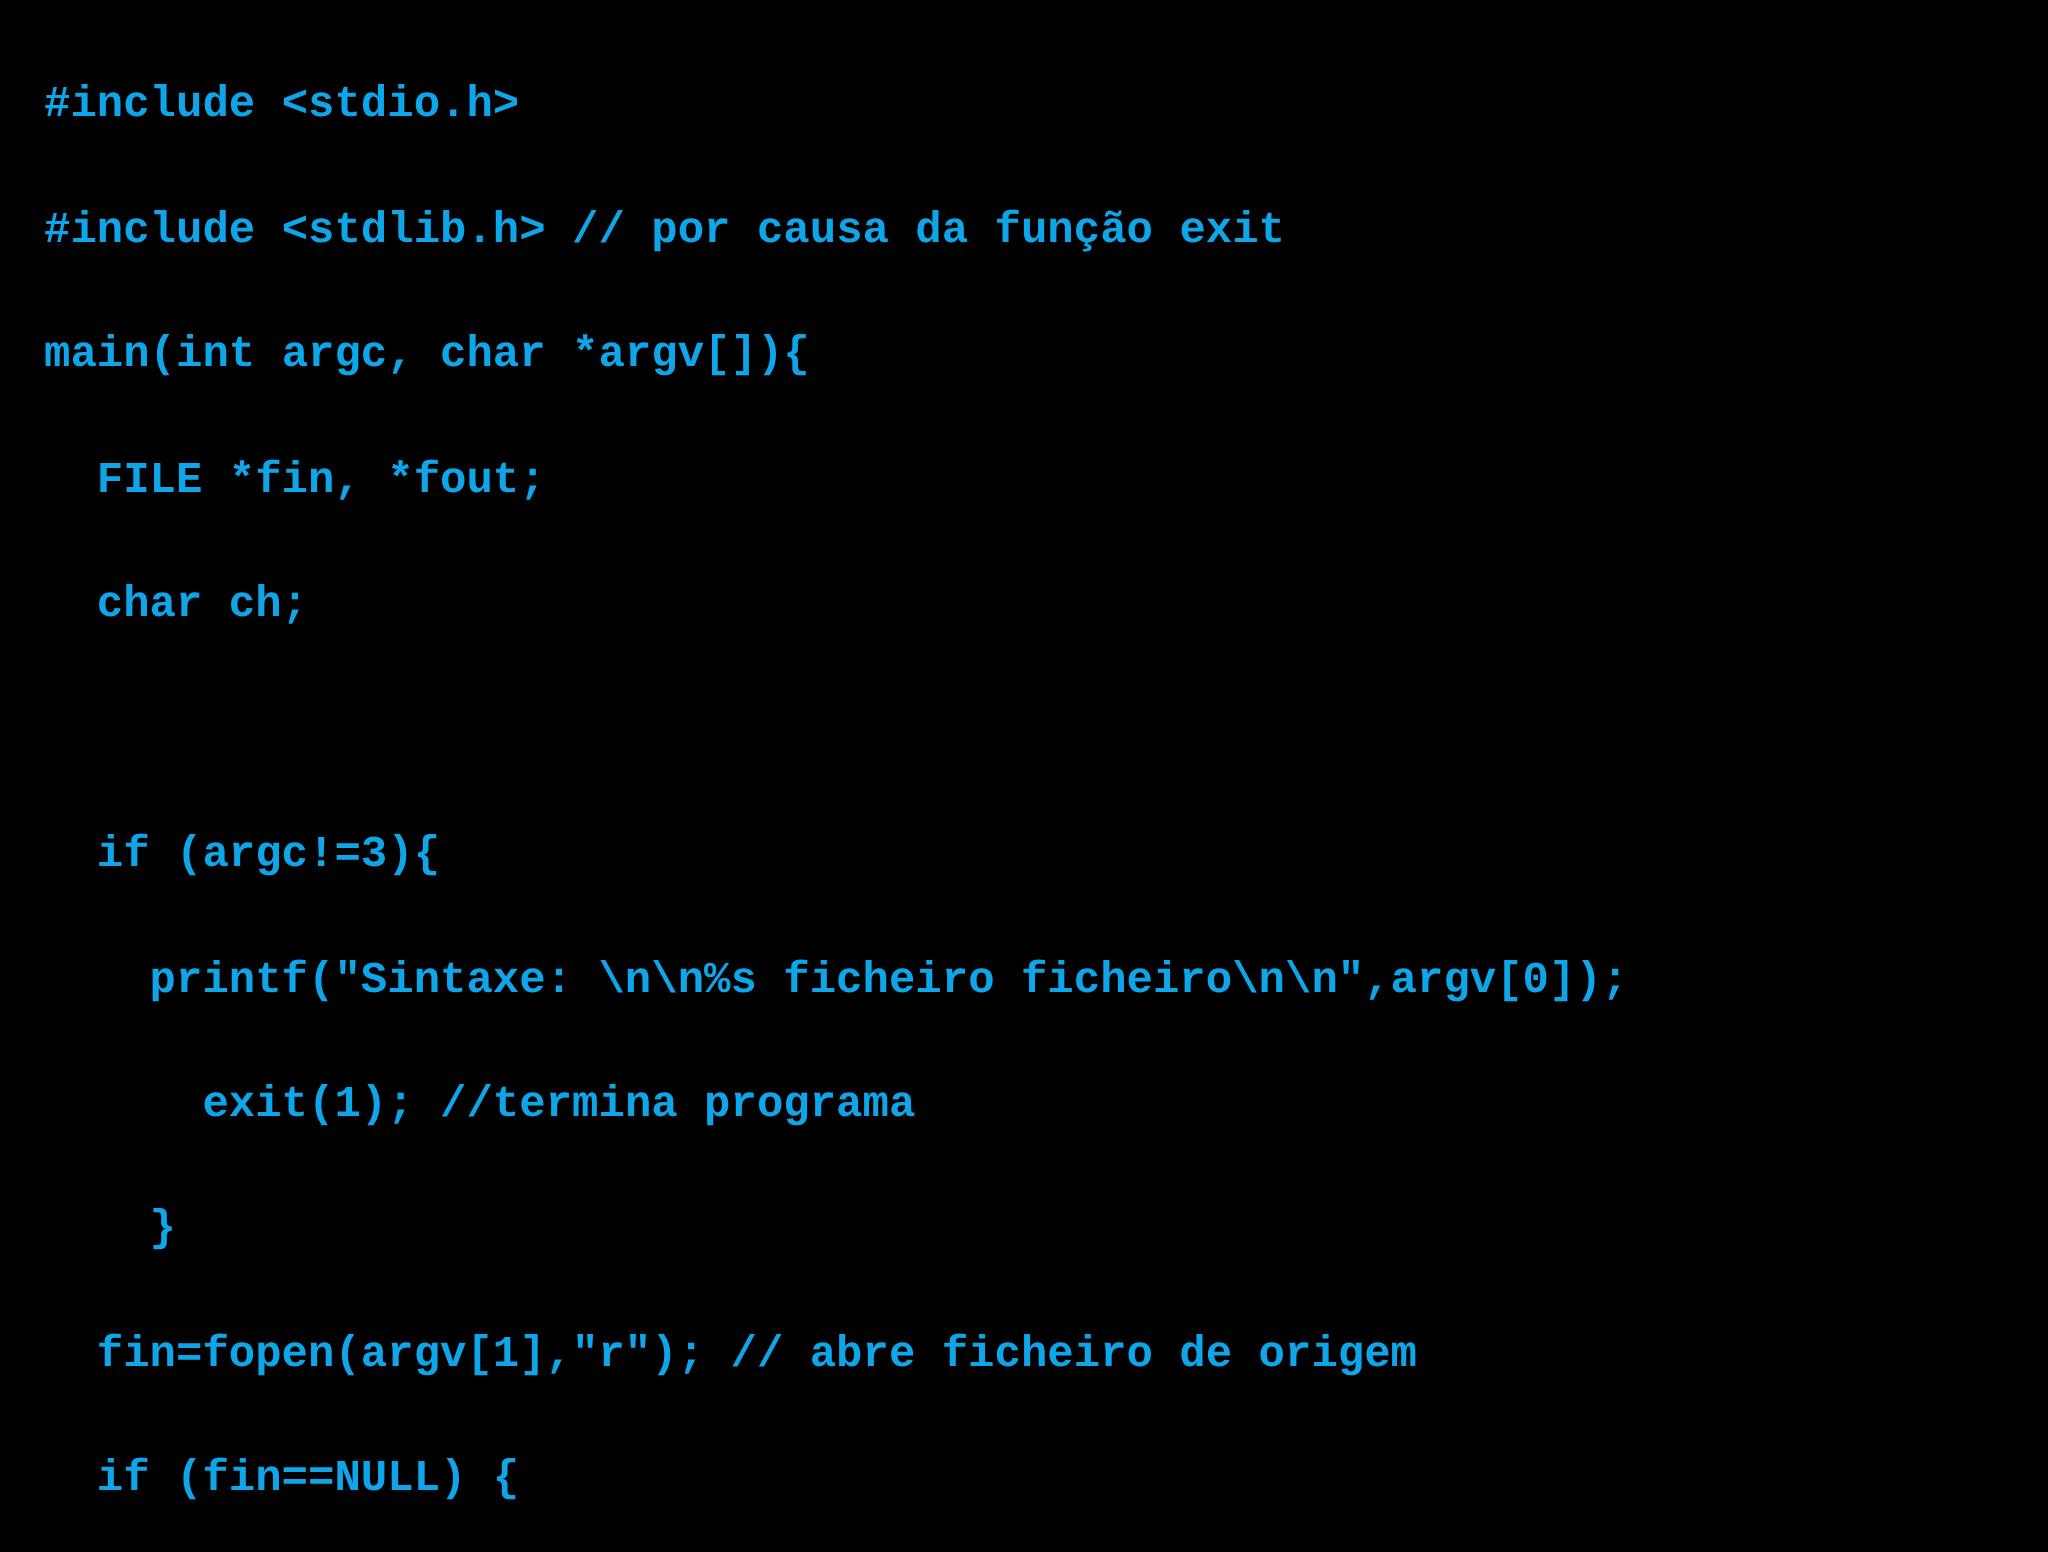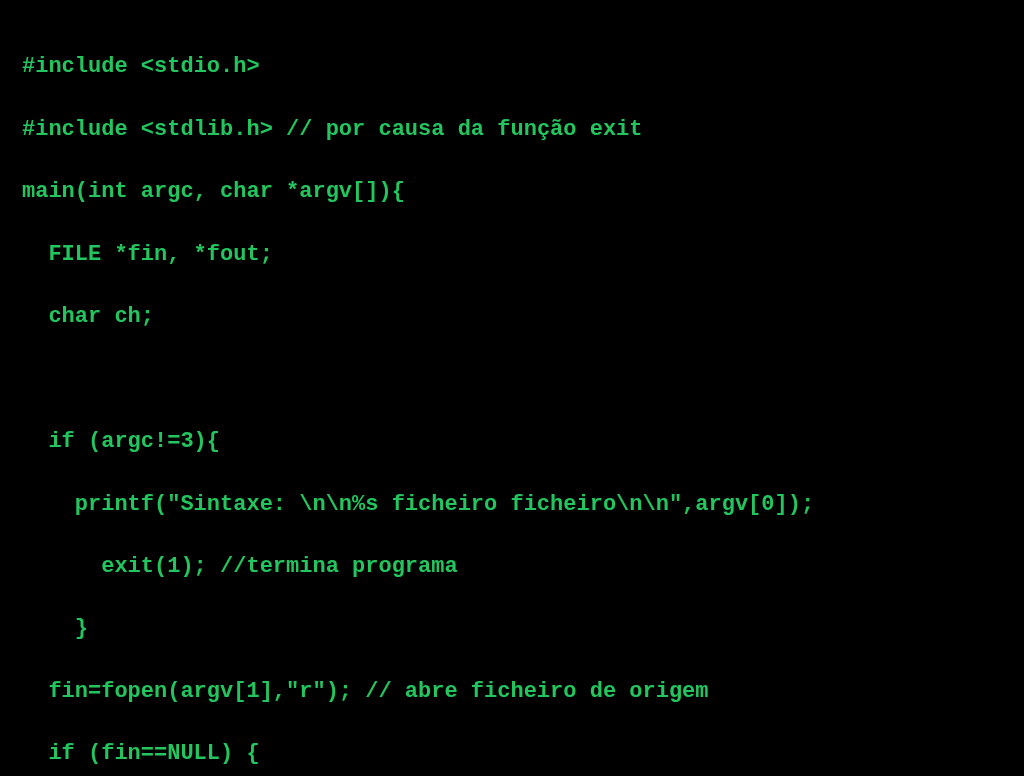--- a/index.html
+++ b/index.html
@@ -1,25 +1,25 @@
 <!DOCTYPE html>
 <html><head>
 <meta charset="utf-8">
 <style>
   html,body{margin:0;padding:0;background:#000;}
   .frame{
     width:876px;height:776px;
     background:#000;
     box-sizing:border-box;
-    padding:20px 22px;
+    padding:6px 22px;
     font-family:"Courier New",Courier,monospace;
     font-weight:bold;
     font-size:22px;
     line-height:1.42;
-    color:#22c55e;
+    color:#0ea5e9;
     white-space:pre;
     overflow:hidden;
     text-shadow:0 0 6px rgba(0,0,0,.8);
   }
   .i1{padding-left:2ch;display:inline-block;}
   .i2{padding-left:4ch;display:inline-block;}
   .i3{padding-left:6ch;display:inline-block;}
 </style>
 </head>
 <body>

